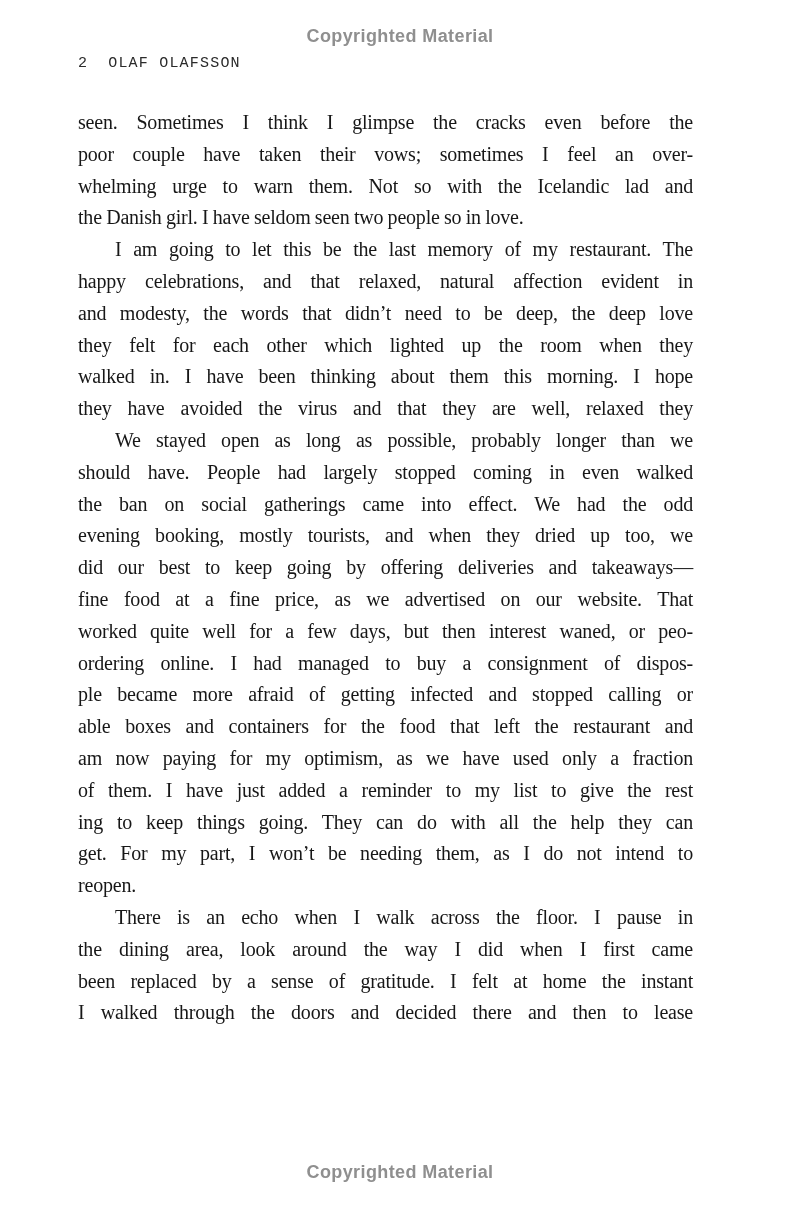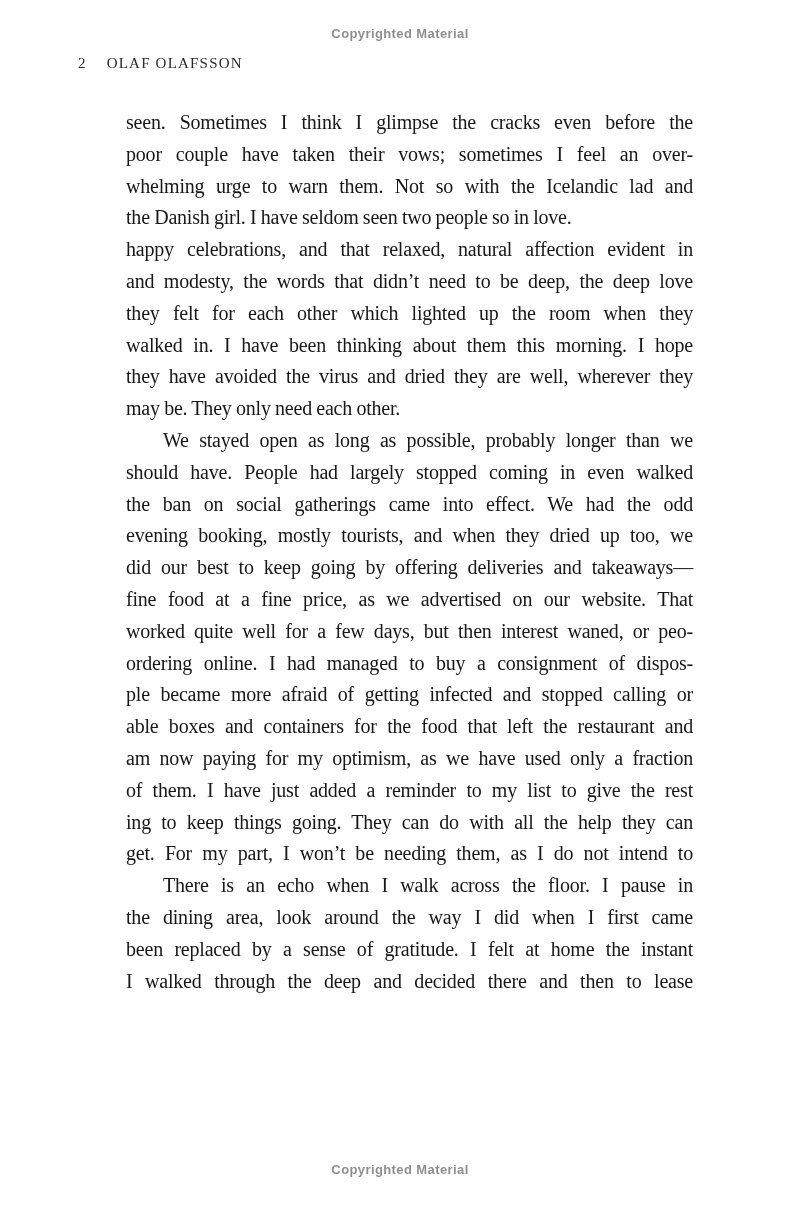--- a/index.html
+++ b/index.html
@@ -14,32 +14,32 @@
     background: #ffffff;
     overflow: hidden;
     font-family: "Liberation Serif", serif;
   }
   .notice {
     position: absolute;
     left: 0;
     width: 100%;
     text-align: center;
     font-family: "Liberation Sans", sans-serif;
-    font-size: 13px;
+    font-size: 18px;
     font-weight: bold;
     letter-spacing: 0.4px;
     color: #8f8f8f;
   }
   .notice.top { top: 26px; }
   .notice.bottom { top: 1162px; }
   .running-head {
     position: absolute;
     left: 78px;
     top: 55px;
-    font-family: Liberation Serif, serif;
+    font-family: Liberation Mono, monospace;
     font-size: 15px;
     color: #2b2b2b;
     letter-spacing: 1.2px;
   }
   .running-head .pagenum {
     display: inline-block;
     margin-right: 20px;
   }
   .body-text {
     position: absolute;
@@ -49,21 +49,20 @@
     font-size: 20px;
     line-height: 31.8px;
     color: #171717;
     letter-spacing: -0.2px;
     word-spacing: -0.5px;
   }
   .body-text .line {
     text-align: justify;
     text-align-last: justify;
     white-space: normal;
-    margin-left: 48px;
   }
   .body-text .line.lastline {
     text-align-last: left;
   }
   .body-text .line.indent {
     text-indent: 37px;
   }
 </style>
 </head>
 <body>
@@ -73,40 +72,41 @@
 
   <div class="running-head">
     <span class="pagenum">2</span><span class="author">OLAF OLAFSSON</span>
   </div>
 
   <div class="body-text" id="body-text">
       <div class="line">seen. Sometimes I think I glimpse the cracks even before the</div>
       <div class="line">poor couple have taken their vows; sometimes I feel an over-</div>
       <div class="line">whelming urge to warn them. Not so with the Icelandic lad and</div>
       <div class="line lastline">the Danish girl. I have seldom seen two people so in love.</div>
+      <div class="line indent">I am going to let this be the last memory of my restaurant. The</div>
       <div class="line">happy celebrations, and that relaxed, natural affection evident in</div>
       <div class="line">and modesty, the words that didn’t need to be deep, the deep love</div>
       <div class="line">they felt for each other which lighted up the room when they</div>
       <div class="line">walked in. I have been thinking about them this morning. I hope</div>
-      <div class="line">they have avoided the virus and dried they are well, wherever they</div>
-      <div class="line lastline">may be. They only need each other.</div>
+      <div class="line">they have avoided the virus and that they are well, relaxed they</div>
       <div class="line indent">We stayed open as long as possible, probably longer than we</div>
       <div class="line">should have. People had largely stopped coming in even walked</div>
       <div class="line">the ban on social gatherings came into effect. We had the odd</div>
       <div class="line">evening booking, mostly tourists, and when they dried up too, we</div>
       <div class="line">did our best to keep going by offering deliveries and takeaways—</div>
       <div class="line">fine food at a fine price, as we advertised on our website. That</div>
       <div class="line">worked quite well for a few days, but then interest waned, or peo-</div>
       <div class="line">ordering online. I had managed to buy a consignment of dispos-</div>
       <div class="line">ple became more afraid of getting infected and stopped calling or</div>
       <div class="line">able boxes and containers for the food that left the restaurant and</div>
       <div class="line">am now paying for my optimism, as we have used only a fraction</div>
       <div class="line">of them. I have just added a reminder to my list to give the rest</div>
       <div class="line">ing to keep things going. They can do with all the help they can</div>
       <div class="line">get. For my part, I won’t be needing them, as I do not intend to</div>
+      <div class="line lastline">reopen.</div>
       <div class="line indent">There is an echo when I walk across the floor. I pause in</div>
       <div class="line">the dining area, look around the way I did when I first came</div>
       <div class="line">been replaced by a sense of gratitude. I felt at home the instant</div>
-      <div class="line">I walked through the deep and decided there and then to lease</div>
+      <div class="line">I walked through the doors and decided there and then to lease</div>
     </div>
 
   <div class="notice bottom">Copyrighted Material</div>
 </div>
 
 </body></html>

